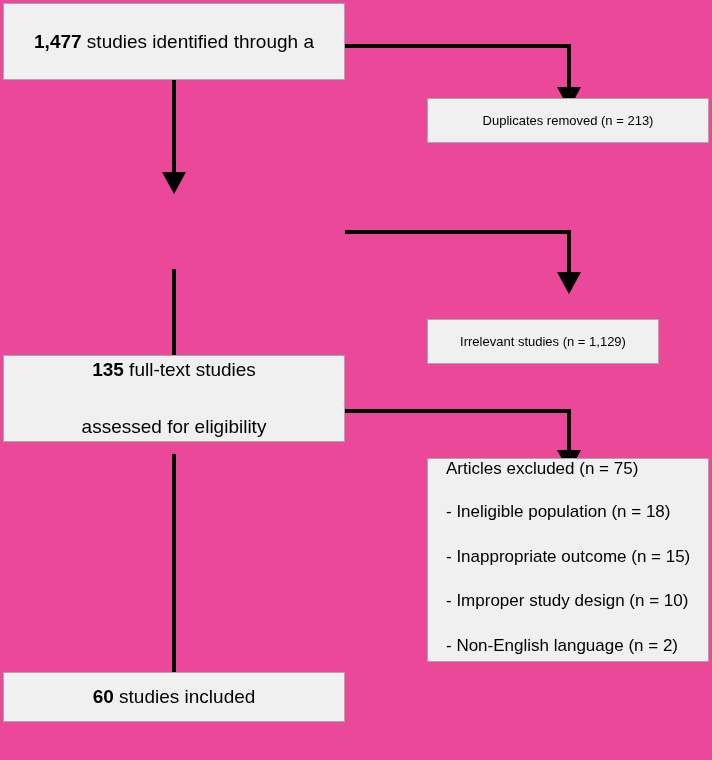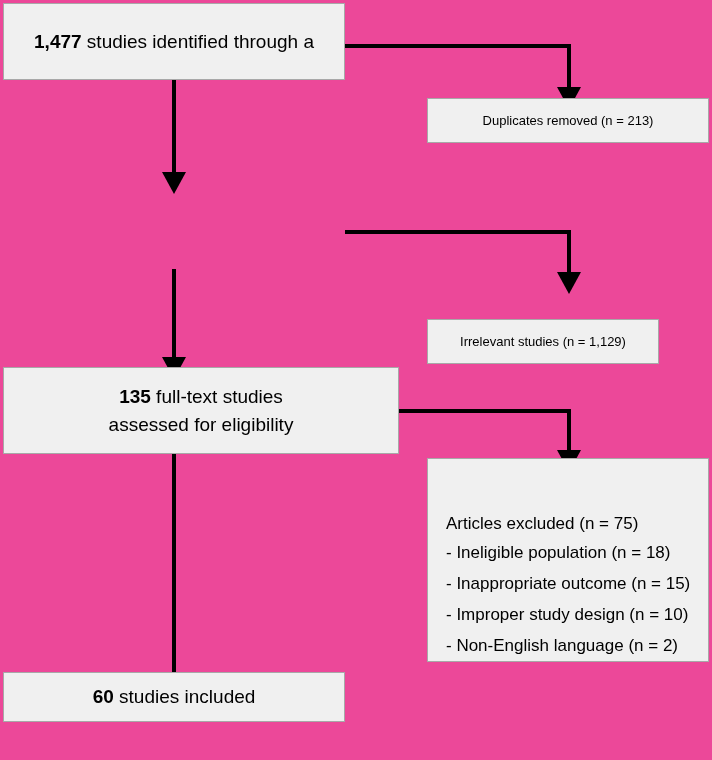--- a/index.html
+++ b/index.html
@@ -39,21 +39,21 @@
   .box-side {
     display: flex;
     align-items: center;
     justify-content: center;
     text-align: center;
     font-size: 13px;
   }
   .box-excl {
     display: flex;
     flex-direction: column;
-    justify-content: flex-end;
+    justify-content: space-between;
     padding: 0 0 0 18px;
     font-size: 17px;
   }
   .excl-title {
     white-space: nowrap;
     padding-bottom: 3px;
   }
   .excl-item {
     white-space: nowrap;
     padding: 6px 0 5px 0;
@@ -98,21 +98,21 @@
 
   <div class="box box-side" style="left:427px; top:98px; width:282px; height:45px;">
     <span>Duplicates removed (n = 213)</span>
   </div>
 
 
   <div class="box box-side" style="left:427px; top:283px; width:232px; height:45px;margin-top:36px;">
     <span>Irrelevant studies (n = 1,129)</span>
   </div>
 
-  <div class="box box-main" style="left:3px; top:367px; width:396px; height:87px;">
+  <div class="box box-main" style="left:3px; top:355px; width:342px; height:87px;justify-content:space-between;">
     <span class="line"><b class="num">135</b><span> full-text studies</span></span>
     <span class="line">assessed for eligibility</span>
   </div>
 
   <div class="box box-excl" style="left:427px; top:458px; width:282px; height:204px;">
     <span class="excl-title">Articles excluded (n = 75)</span>
     <span class="excl-item">- Ineligible population (n = 18)</span>
     <span class="excl-item">- Inappropriate outcome (n = 15)</span>
     <span class="excl-item">- Improper study design (n = 10)</span>
     <span class="excl-item">- Non-English language (n = 2)</span>

